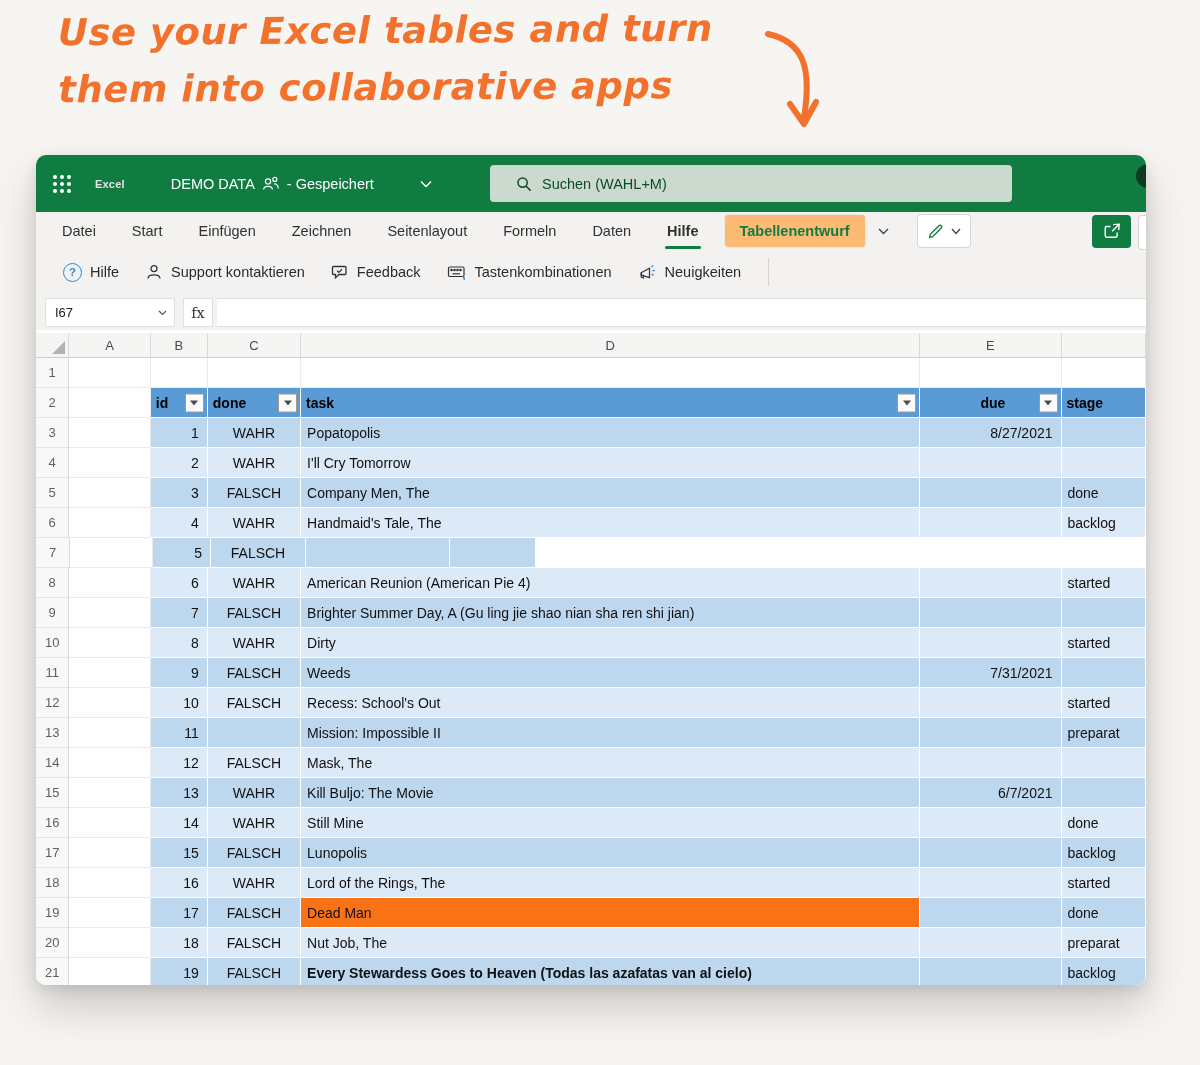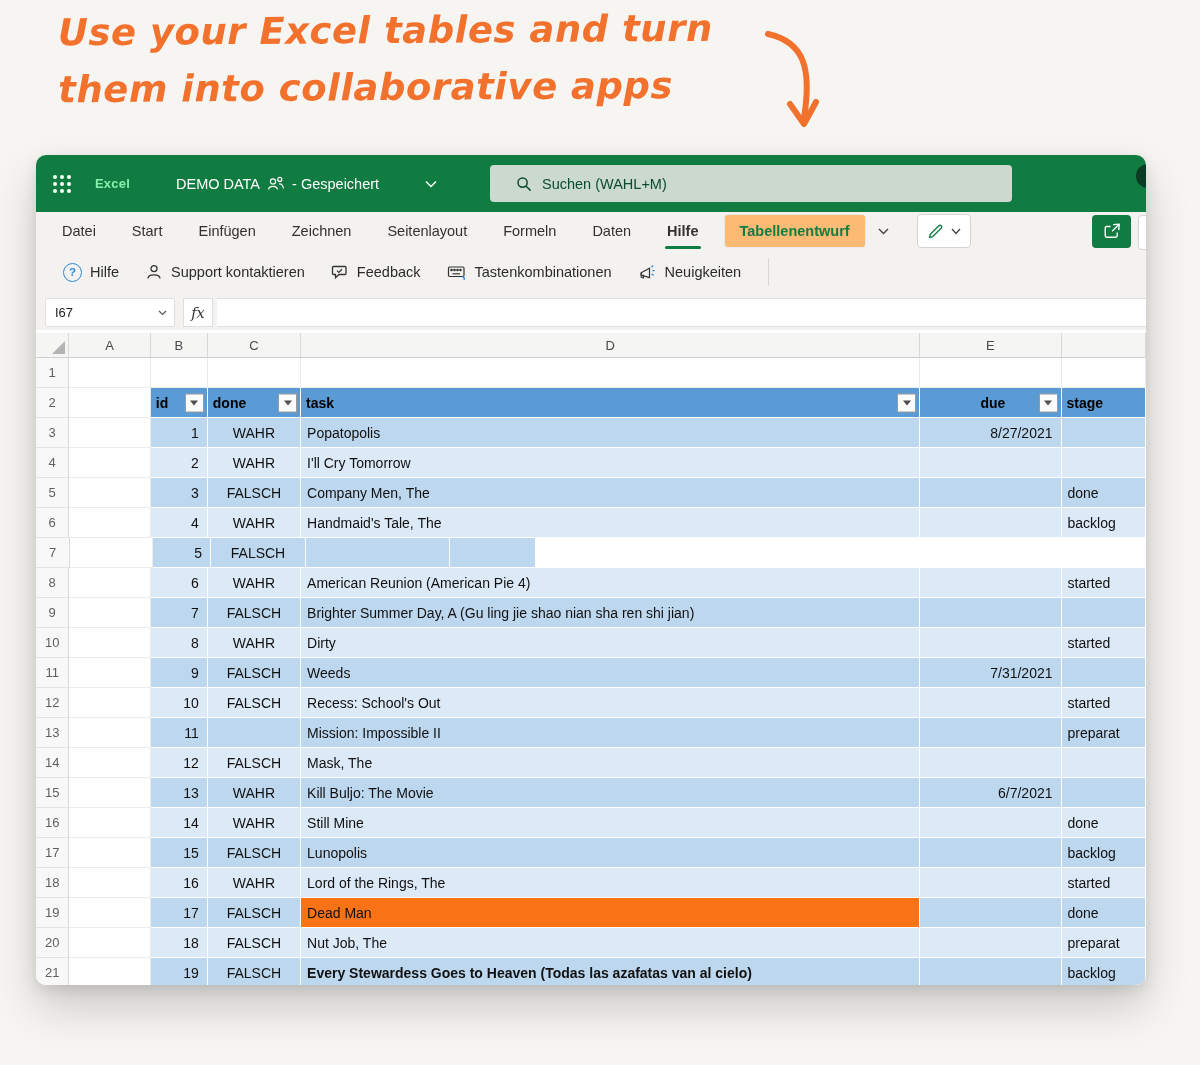--- a/index.html
+++ b/index.html
@@ -15,21 +15,21 @@
 
   
   .window{position:absolute;left:36px;top:155px;width:1110px;height:830px;background:#fff;
     border-radius:10px;overflow:hidden;
     box-shadow:0 22px 45px rgba(0,0,0,.18),0 5px 14px rgba(0,0,0,.10);}
 
   
   .titlebar{position:absolute;left:0;top:0;right:0;height:57px;background:#107C41;display:flex;align-items:center;}
   .waffle{display:grid;grid-template-columns:repeat(3,4px);grid-gap:3px;margin-left:17px;cursor:pointer;}
   .waffle i{width:4px;height:4px;background:#fff;border-radius:50%;}
-  .tb-app{color:#86efac;font-weight:700;font-size:13px;margin-left:24px;letter-spacing:.2px;}
+  .tb-app{color:#e5e5e5;font-weight:700;font-size:11px;margin-left:24px;letter-spacing:.2px;}
   .tb-doc{color:#fff;font-size:14.5px;margin-left:46px;display:flex;align-items:center;gap:7px;}
   .tb-chev{margin-left:46px;}
   .searchbox{position:absolute;left:454px;top:10px;width:522px;height:37px;background:#CCD9CF;
     border-radius:4px;display:flex;align-items:center;cursor:text;}
   .searchbox .mag{margin:0 10px 0 26px;display:flex;}
   .searchbox .ph{color:#0B4C2C;font-size:14.5px;}
   .avatar-sliver{position:absolute;left:1100px;top:9px;width:24px;height:24px;border-radius:50%;background:#0B3B22;}
 
   
   .tabrow{position:absolute;left:0;top:57px;right:0;height:38px;background:#F3F2F0;
@@ -59,21 +59,21 @@
   .hdivider{width:1px;height:28px;background:#D8D6D4;margin-left:14px;}
 
   
   .fbar{position:absolute;left:0;top:139px;right:0;height:36px;background:#F3F2F1;}
   .namebox{position:absolute;left:9px;top:4px;width:128px;height:27px;background:#fff;
     border:1px solid #E1DFDD;border-radius:2px;display:flex;align-items:center;font-size:13px;color:#222;cursor:pointer;}
   .namebox .nb-text{padding-left:9px;flex:1;}
   .namebox .nb-chev{margin-right:7px;display:flex;}
   .fxbox{position:absolute;left:147px;top:4px;width:28px;height:27px;background:#fff;border:1px solid #E1DFDD;
     display:flex;align-items:center;justify-content:center;
-    font-family:"DejaVu Serif",serif;font-style:italic;font-size:14.5px;color:#333;cursor:pointer;}
+    font-family:"DejaVu Serif",serif;font-size:14.5px;color:#333;cursor:pointer;}
   .ffield{position:absolute;left:181px;top:4px;right:0;height:27px;background:#fff;
     border-top:1px solid #E1DFDD;border-bottom:1px solid #E1DFDD;cursor:text;}
 
   
   .gridarea{position:absolute;left:0;top:178px;right:0;bottom:0;overflow:hidden;background:#fff;}
   .colhead{display:flex;height:25px;}
   .ch-cell{background:#F5F5F4;border-right:1px solid #D9D9D9;border-bottom:1px solid #CFCFCF;
     display:flex;align-items:center;justify-content:center;font-size:13px;color:#4a4a4a;box-sizing:border-box;cursor:pointer;}
   .selectall{position:relative;background:#F5F5F4;border-right:1px solid #D9D9D9;border-bottom:1px solid #CFCFCF;box-sizing:border-box;cursor:pointer;}
   .selectall::after{content:"";position:absolute;right:3px;bottom:3px;width:0;height:0;

